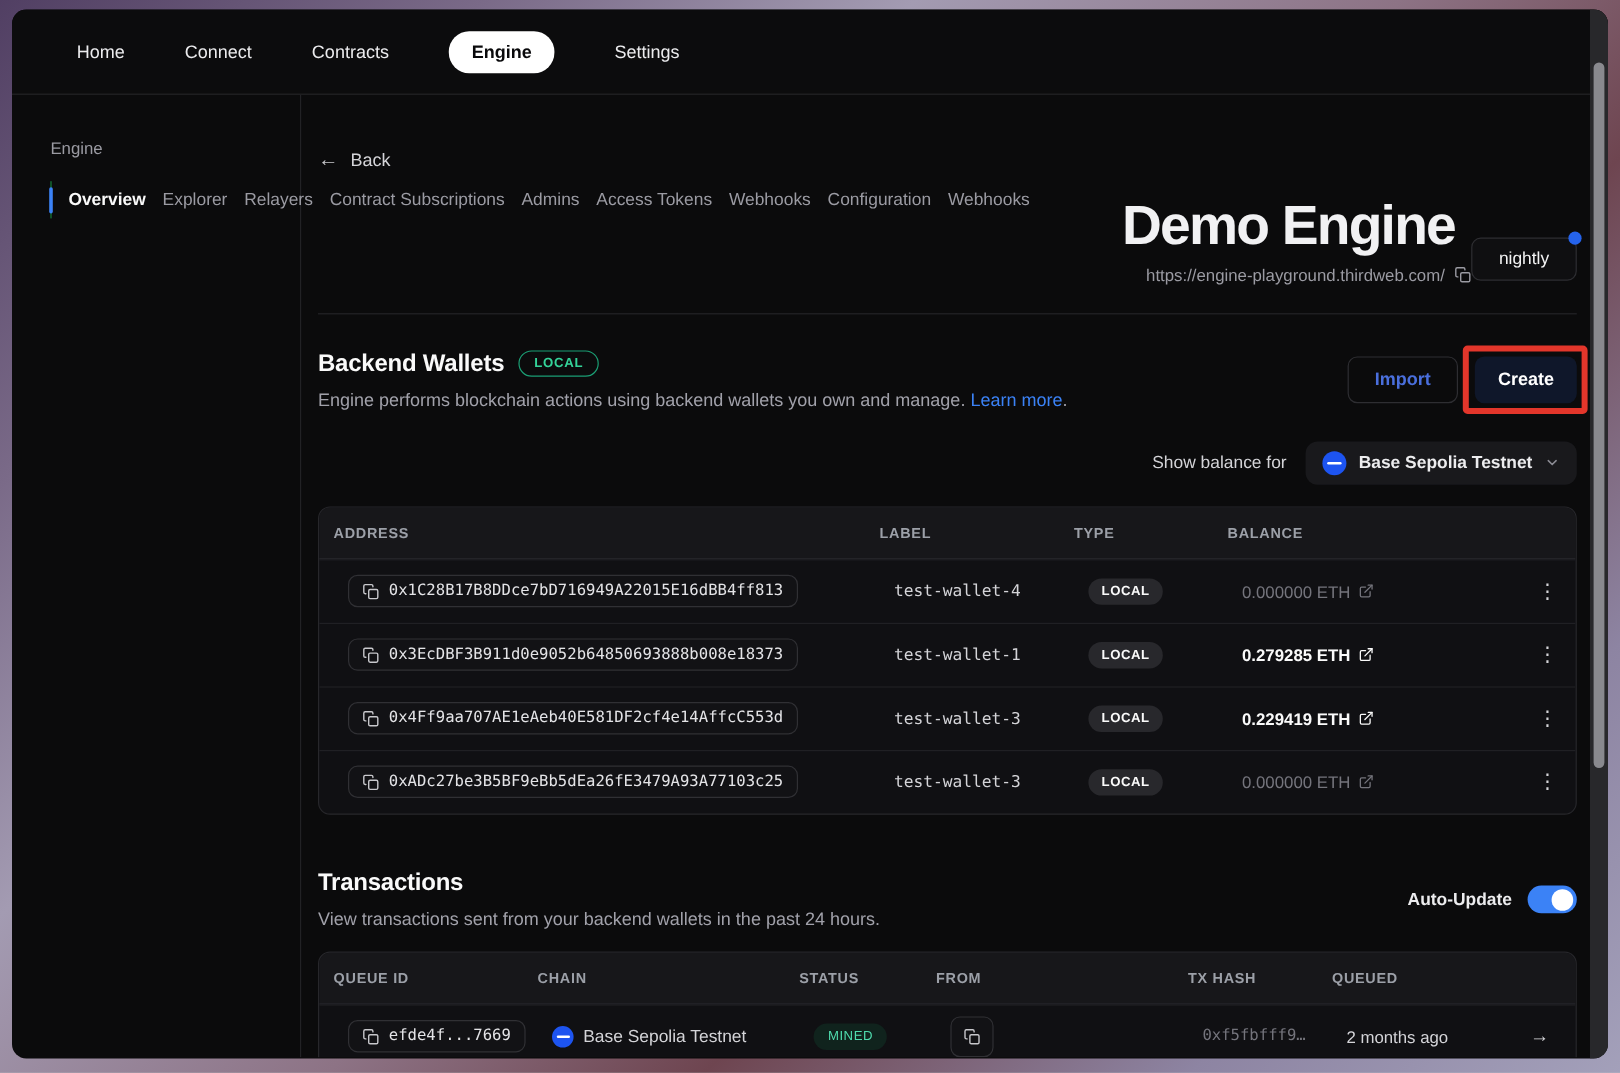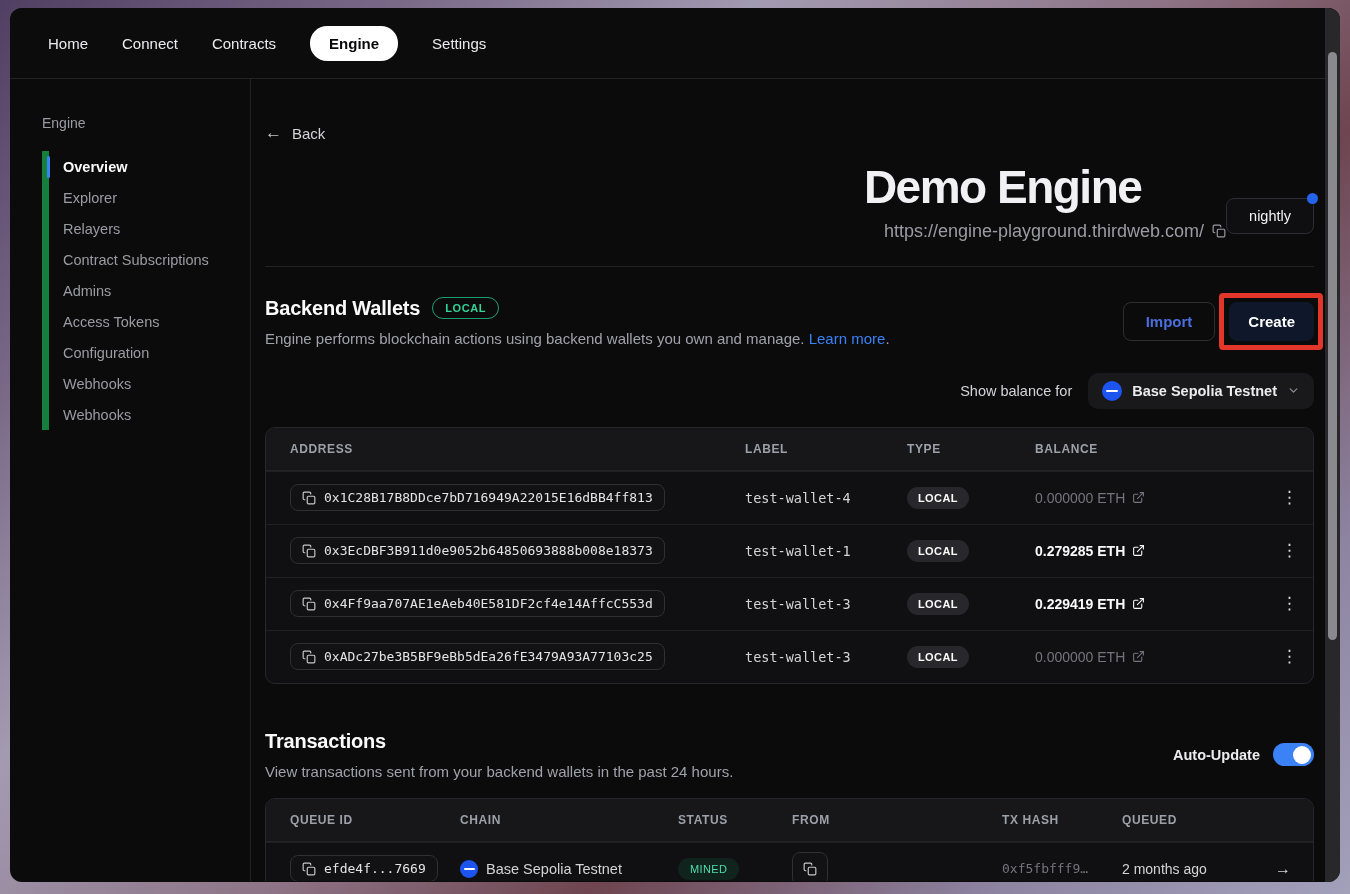--- a/index.html
+++ b/index.html
@@ -14,50 +14,50 @@
   .window {
     position:absolute; left:10px; top:8px; width:1330px; height:874px;
     background:#0b0b0c; border-radius:12px; overflow:hidden;
   }
 
   
   .topnav {
     height:71px; display:flex; align-items:center; gap:34px;
     padding:0 38px; background:#0c0c0d; border-bottom:1px solid #232326;
   }
-  .nav-item { font-size:15px; font-weight:500; color:#ececee; cursor:pointer; text-decoration:none; }
+  .nav-item { font-size:15px; font-weight:500; color:#ececee; cursor:pointer; text-decoration:none;margin-left:16px; }
   .nav-item.active {
     background:#ffffff; color:#09090b; font-weight:600;
     padding:9px 19px; border-radius:17px;
   }
 
   .body-row { display:flex; height:802px; }
 
   
   .sidebar { width:241px; border-right:1px solid #222225; padding:36px 0 0 32px; flex:none; }
   .sidebar-title { font-size:14px; color:#9b9ba3; margin-bottom:20px; }
-  .side-list { border-left:7px solid #15803d; display:flex; flex-direction:column; }
+  .side-list { border-left:1px solid #15803d; display:flex; }
   .side-item {
     position:relative; font-size:14.5px; color:#9b9ba3; padding:6px 0 6px 14px;
     margin:1.5px 0; cursor:pointer; text-decoration:none; white-space:nowrap;
   }
   .side-item.active { color:#fafafa; font-weight:600; }
   .side-item.active::before {
     content:""; position:absolute; left:-2px; top:3px; bottom:3px; width:3px;
     background:#3b82f6; border-radius:2px;
   }
 
   
   .main { flex:1; padding:44px 26px 0 14px; overflow:hidden; }
   .back-row { display:flex; align-items:center; gap:10px; font-size:15px; font-weight:500; color:#d4d4d8; cursor:pointer; width:max-content; }
   .back-row .arrow { font-size:17px; color:#c8c8cc; }
 
   .title-row { display:flex; justify-content:flex-end; align-items:flex-start; margin-top:18px; }
   h1.page-title { font-size:46px; font-weight:700; letter-spacing:-1.5px; color:#f1f1f3; line-height:1.15; }
-  .url-row { display:flex; align-items:center; gap:8px; margin-top:7px; font-size:18px; color:#9b9ba3;margin-left:20px; }
+  .url-row { display:flex; align-items:center; gap:8px; margin-top:7px; font-size:14px; color:#9b9ba3;margin-left:20px; }
   .icon-btn { display:inline-flex; color:#9b9ba3; cursor:pointer; background:none; border:none; }
   .nightly-wrap { position:relative; margin-top:37px; }
   .nightly {
     background:#0f0f11; border:1px solid #2e2e32; border-radius:8px; color:#f4f4f5;
     font-size:14.5px; padding:9px 22px; cursor:pointer; font-family:inherit;
   }
   .nightly-dot { position:absolute; top:-5px; right:-4px; width:11px; height:11px; border-radius:50%; background:#2563eb; }
 
   hr.divider { border:none; border-top:1px solid #232327; margin-top:24px; }
 
@@ -97,21 +97,21 @@
   .chain-select .chain-name { font-size:14.5px; font-weight:600; color:#ececee; }
   .base-logo { width:20px; height:20px; border-radius:50%; background:#1d54f0; display:inline-flex; align-items:center; justify-content:center; flex:none; }
   .base-logo i { display:block; width:12px; height:2.6px; background:#fff; border-radius:2px; }
   .base-logo.sm { width:18px; height:18px; }
   .base-logo.sm i { width:11px; }
   .chev { color:#8a8a92; display:inline-flex; }
 
   
   .table { border:1px solid #27272b; border-radius:10px; overflow:hidden; margin-top:18px; background:#101013; }
   .t-head { display:grid; background:#17171a; border-bottom:1px solid #242428; align-items:center; height:43px; }
-  .t-head span { font-size:12px; font-weight:600; letter-spacing:0.6px; color:#9ca0a8; }
+  .t-head span { font-size:12px; font-weight:600; letter-spacing:0.6px; color:#9ca0a8;padding-left:12px; }
   .t-row { display:grid; align-items:center; height:53px; border-top:1px solid #202024; }
   .t-row:first-of-type { border-top:none; }
   .w-grid { grid-template-columns:455px 162px 128px 1fr 56px; }
   .tx-grid { grid-template-columns:170px 218px 114px 210px 120px 1fr; }
   .cell { padding-left:24px; display:flex; align-items:center; gap:8px; }
 
   .addr-pill {
     display:inline-flex; align-items:center; gap:8px; border:1px solid #303034;
     border-radius:8px; padding:5px 11px; background:#121215; cursor:pointer;
   }
@@ -163,22 +163,22 @@
   <div class="body-row">
     <aside class="sidebar">
       <div class="sidebar-title">Engine</div>
       <nav class="side-list">
         <a class="side-item active">Overview</a>
         <a class="side-item">Explorer</a>
         <a class="side-item">Relayers</a>
         <a class="side-item">Contract Subscriptions</a>
         <a class="side-item">Admins</a>
         <a class="side-item">Access Tokens</a>
+        <a class="side-item">Webhooks</a>
         <a class="side-item">Configuration</a>
-        <a class="side-item">Webhooks</a>
         <a class="side-item">Webhooks</a>
       </nav>
     </aside>
 
     <main class="main">
 
       <div class="back-row">
         <span class="arrow">←</span>
         <span>Back</span>
       </div>

